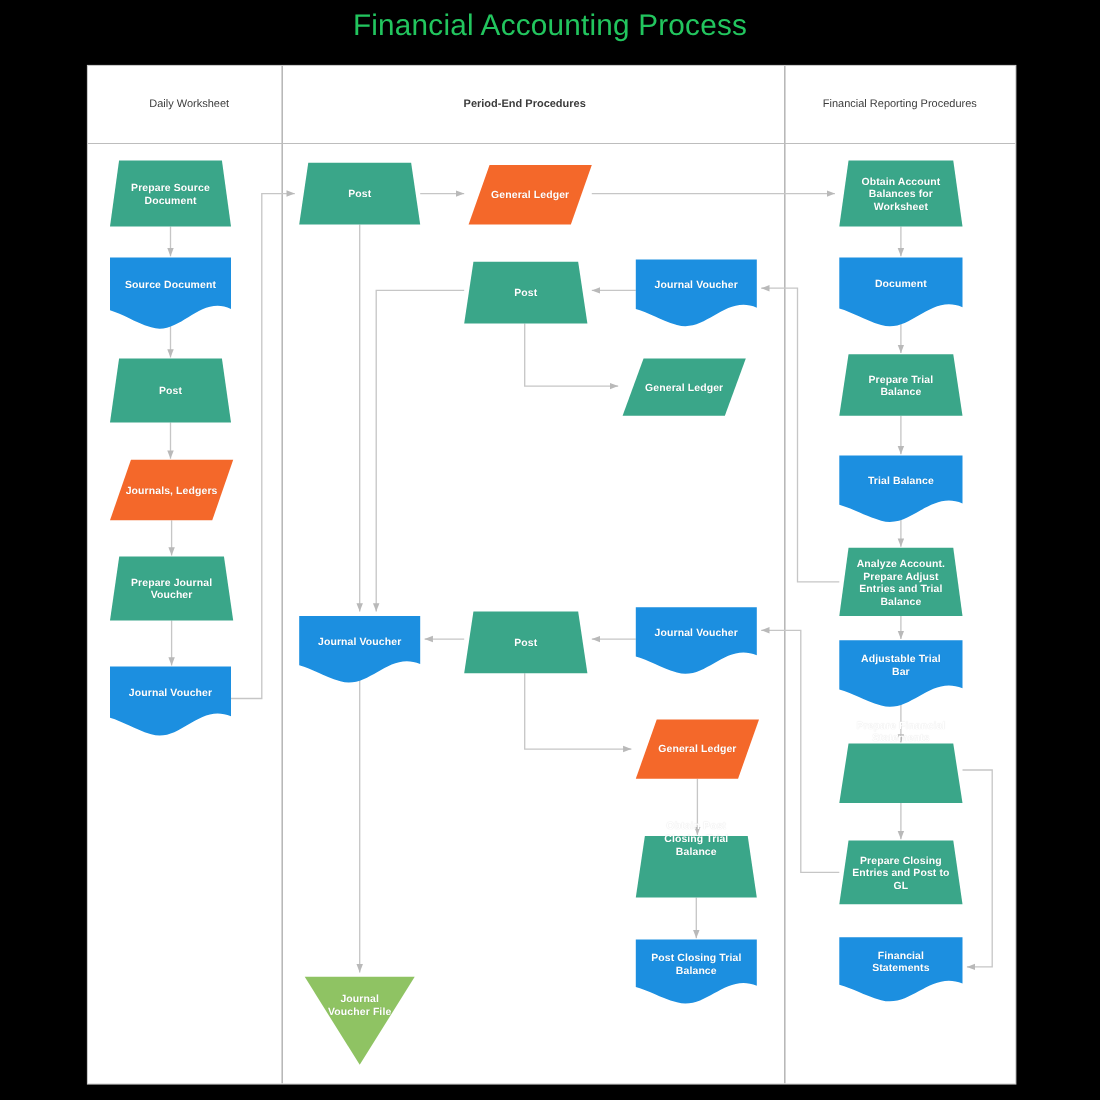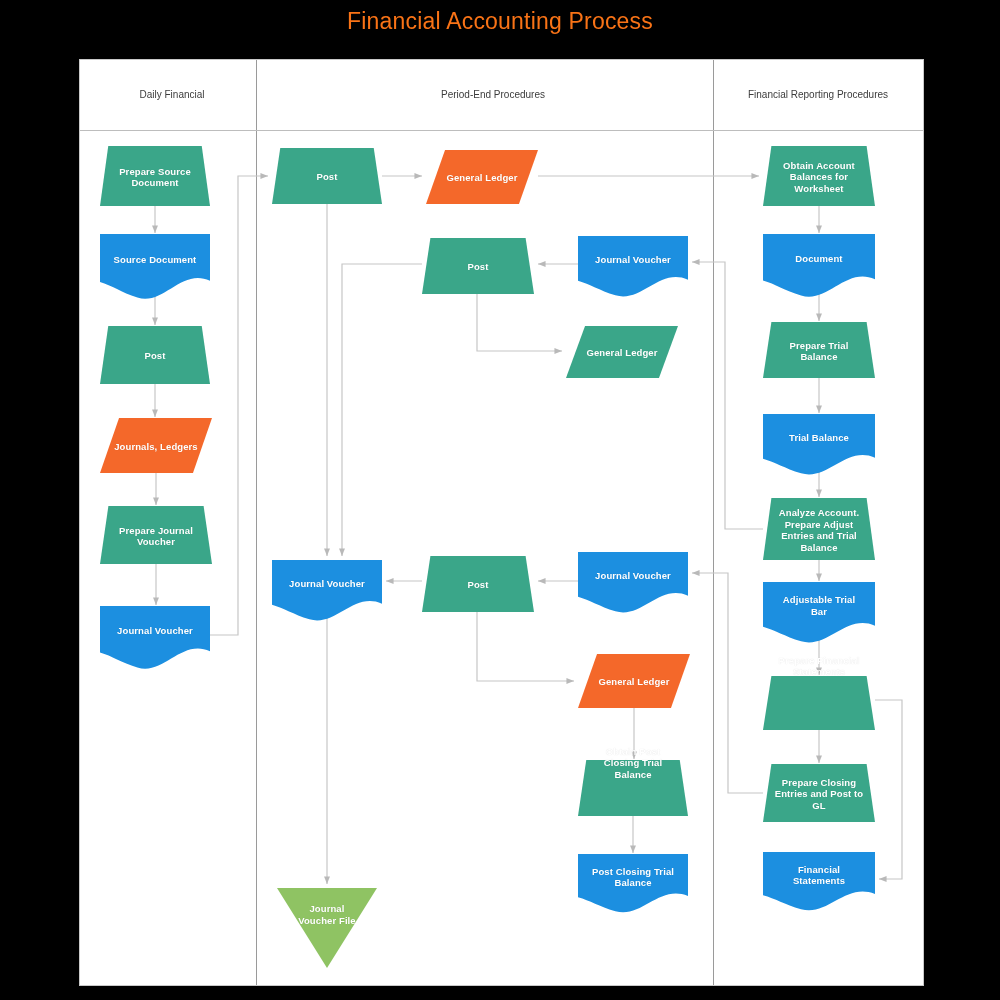--- a/index.html
+++ b/index.html
@@ -1,20 +1,20 @@
 <!DOCTYPE html>
 <html><head>
 <meta charset="utf-8">
 <style>
   html,body{margin:0;padding:0;background:#000;}
   body{width:1000px;height:1000px;overflow:hidden;font-family:"Liberation Sans","DejaVu Sans",sans-serif;}
   #stage{position:relative;width:1000px;height:1000px;background:#000;}
   #title{
     position:absolute;left:0;top:8px;width:1000px;text-align:center;
-    font-size:23px;color:#f97316;letter-spacing:.2px;font-weight:400;
+    font-size:27px;color:#22c55e;letter-spacing:.2px;font-weight:400;
   }
   #panel{
     position:absolute;left:80px;top:60px;width:843px;height:925px;
     background:#ffffff;box-shadow:0 0 0 1px #c9c9c9;
   }
   #svg{position:absolute;left:80px;top:60px;}
   .shape-label{
     position:absolute;color:#ffffff;font-size:9.5px;line-height:11.5px;
     text-align:center;font-weight:bold;letter-spacing:.1px;
     display:flex;align-items:center;justify-content:center;
@@ -155,22 +155,22 @@
         </g>
         <g>
           <path d="M691.4,704 L786.6,704 L795,762 L683,762 Z" fill="#3AA689" stroke="none"></path>
         </g>
         <g>
           <path d="M683,792 L795,792 L795,834.12 C765.88,822.24 747.96,856.8 721.08,849.24 C704.28,844.38 695.32,838.44 683,835.2 Z" fill="#1C8FE0" stroke="none"></path>
         </g>
       </g>
   </svg>
 
-  <div class="col-header" style="left:88px;top:89px;width:168px;">Daily Financial</div>
-  <div class="col-header" style="left:268px;top:89px;width:450px;">Period-End Procedures</div>
+  <div class="col-header" style="left:88px;top:89px;width:168px;">Daily Worksheet</div>
+  <div class="col-header" style="left:252px;top:89px;width:450px;font-weight:bold;">Period-End Procedures</div>
   <div class="col-header" style="left:716px;top:89px;width:204px;">Financial Reporting Procedures</div>
 
   <div id="labels">
       <div class="shape-label" style="left: 111px; top: 147px; width: 88px; height: 60px;">Prepare Source Document</div>
       <div class="shape-label" style="left: 111px; top: 236px; width: 88px; height: 46.8px; text-align: center;">Source Document</div>
       <div class="shape-label" style="left: 111px; top: 327px; width: 88px; height: 58px;">Post</div>
       <div class="shape-label" style="left: 111.2px; top: 419px; width: 89.6px; height: 55px;">Journals, Ledgers</div>
       <div class="shape-label" style="left: 111.2px; top: 507px; width: 89.6px; height: 58px;">Prepare Journal Voucher</div>
       <div class="shape-label" style="left: 111px; top: 608px; width: 88px; height: 45.24px;">Journal Voucher</div>
       <div class="shape-label" style="left: 283px; top: 149px; width: 88px; height: 56px;">Post</div>

